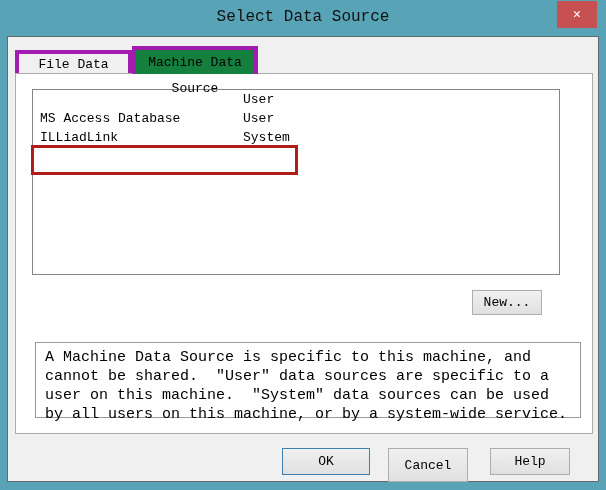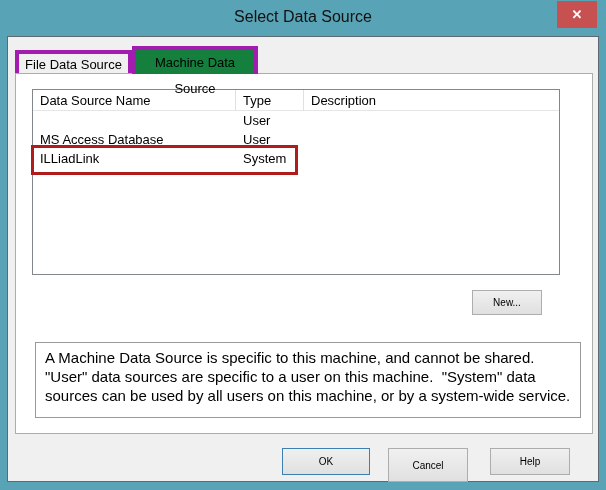--- a/index.html
+++ b/index.html
@@ -1,16 +1,16 @@
 <!DOCTYPE html>
 <html><head>
 <meta charset="utf-8">
 <style>
   html,body{margin:0;padding:0;background:#ffffff;}
-  *{box-sizing:border-box;font-family:Liberation Sans, sans-serif;}
+  *{box-sizing:border-box;font-family:Liberation Mono, monospace;}
   .window{position:relative;width:606px;height:490px;background:#58a3b5;overflow:hidden;}
   .titlebar{position:absolute;left:0;top:0;width:606px;height:36px;}
   .title{position:absolute;left:0;right:0;top:8px;text-align:center;font-size:16px;color:#111;}
   .close{position:absolute;right:9px;top:1px;width:40px;height:27px;background:#c75050;
          display:flex;align-items:center;justify-content:center;cursor:pointer;}
   .close span{color:#ffffff;font-size:13px;font-weight:bold;line-height:1;}
   .client{position:absolute;left:7px;top:36px;width:592px;height:446px;
           background:#f0f0f0;border:1px solid #5f6a70;}
   
   .tab{position:absolute;font-size:13px;color:#000;text-align:center;cursor:pointer;
@@ -33,21 +33,21 @@
   .lcell{position:absolute;top:0;height:19px;line-height:19px;font-size:13px;color:#000;
          padding-left:7px;white-space:nowrap;overflow:hidden;}
   .cc1{left:0;width:203px;}
   .cc2{left:203px;width:68px;}
   .cc3{left:271px;width:254px;}
   .rows{position:relative;}
   
   .red-box{position:absolute;left:15px;top:71px;width:267px;height:30px;
            border:3px solid #b01b1b;pointer-events:none;z-index:5;}
   
-  .btn{position:absolute;font-size:10px;color:#000;text-align:center;
+  .btn{position:absolute;font-size:13px;color:#000;text-align:center;
        background:linear-gradient(#f0f0f0,#e0e0e0);border:1px solid #adadad;cursor:pointer;padding:0;}
   .btn-new{left:456px;top:216px;width:70px;height:25px;}
   
   .groupbox{position:absolute;left:19px;top:268px;width:546px;height:76px;
             border:1px solid #9a9a9a;background:#ffffff;}
   .info{padding:5px 9px;font-size:15px;line-height:19px;color:#000;white-space:pre-wrap;}
   
   .btn-ok{left:274px;top:411px;width:88px;height:27px;border:1px solid #3c7fb1;}
   .btn-cancel{left:380px;top:411px;width:80px;height:34px;}
   .btn-help{left:482px;top:411px;width:80px;height:27px;}
@@ -65,25 +65,20 @@
   </div>
 
   <div class="client">
 
     <div class="tab tab-file">File Data Source</div>
     <div class="tab tab-machine">Machine Data Source</div>
 
     <div class="page">
 
       <div class="listbox">
-        <div class="lhead">
-          <div class="hcol hc1">Data Source Name</div>
-          <div class="hcol hc2">Type</div>
-          <div class="hcol hc3">Description</div>
-        </div>
         <div class="rows">
           <div class="lrow">
             <div class="lcell cc2">User</div>
             <div class="lcell cc3"></div>
           </div>
           <div class="lrow">
             <div class="lcell cc1">MS Access Database</div>
             <div class="lcell cc2">User</div>
             <div class="lcell cc3"></div>
           </div>

